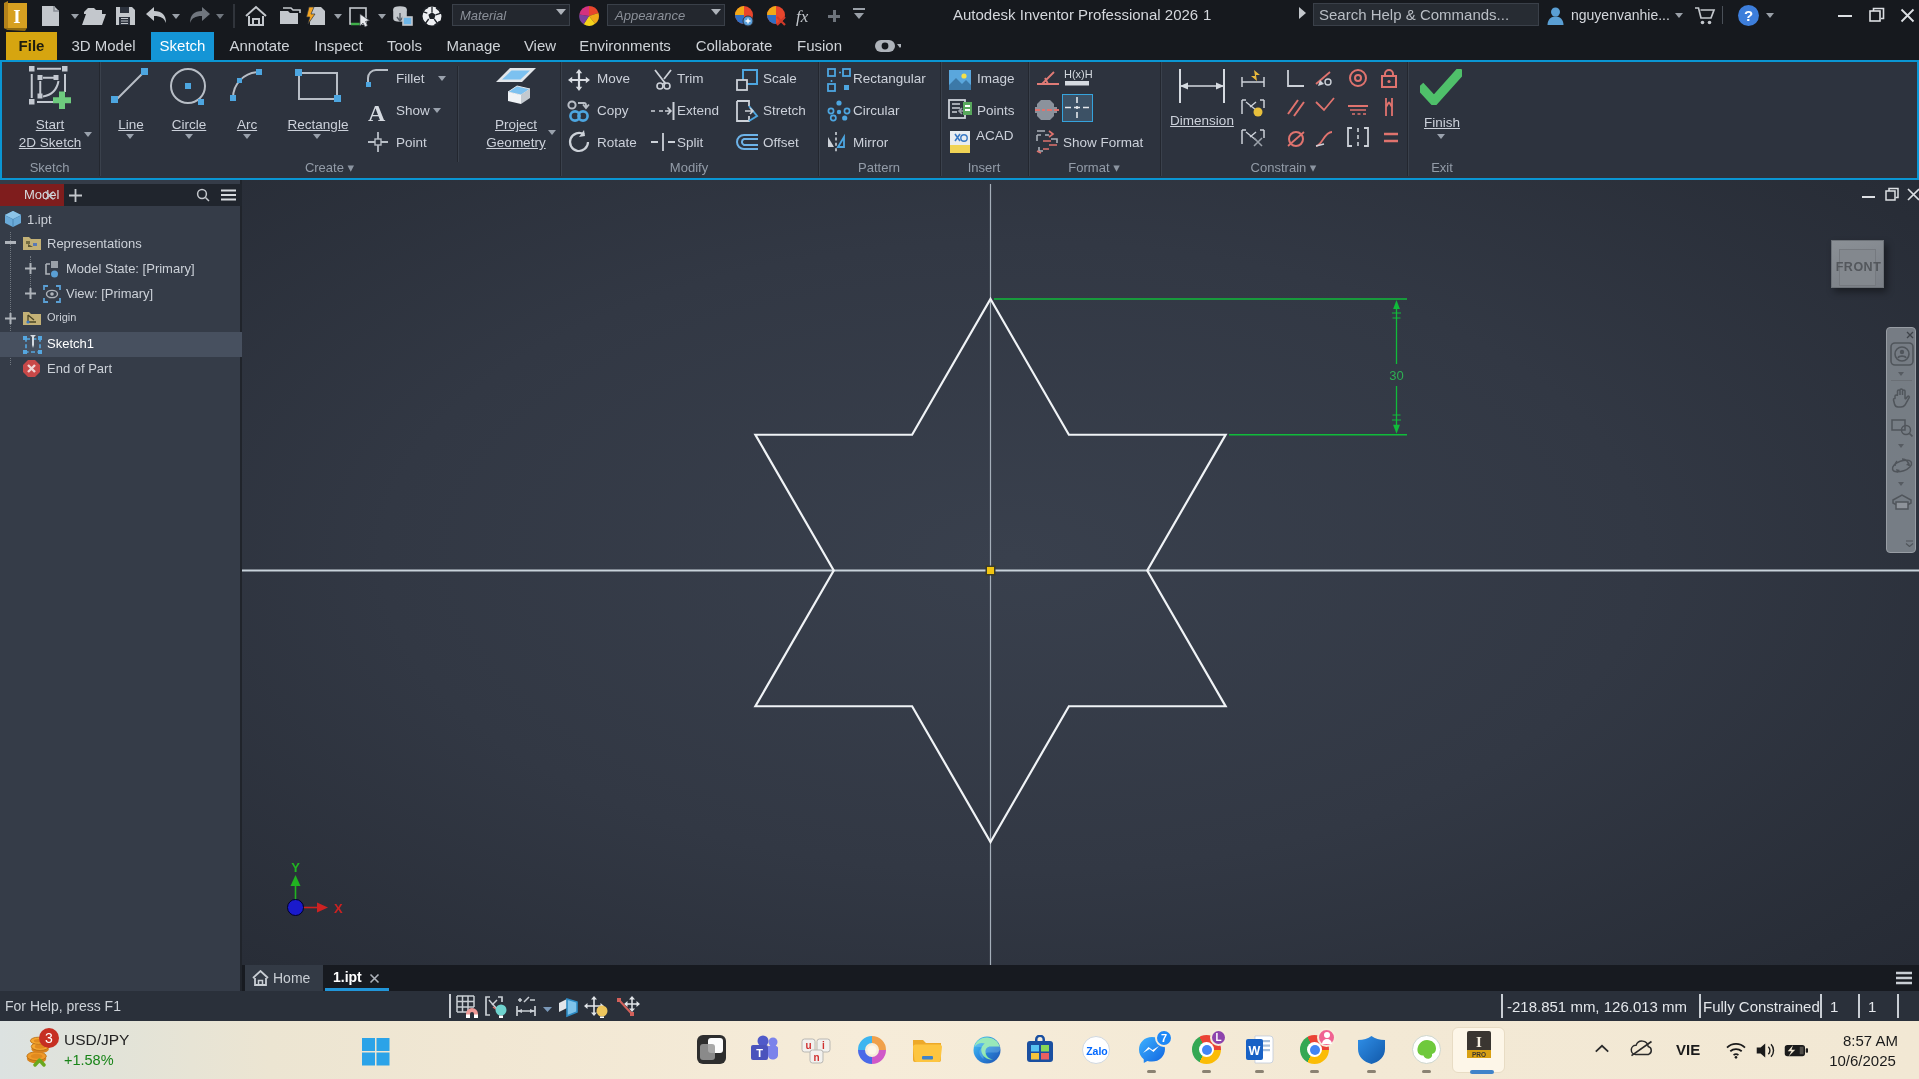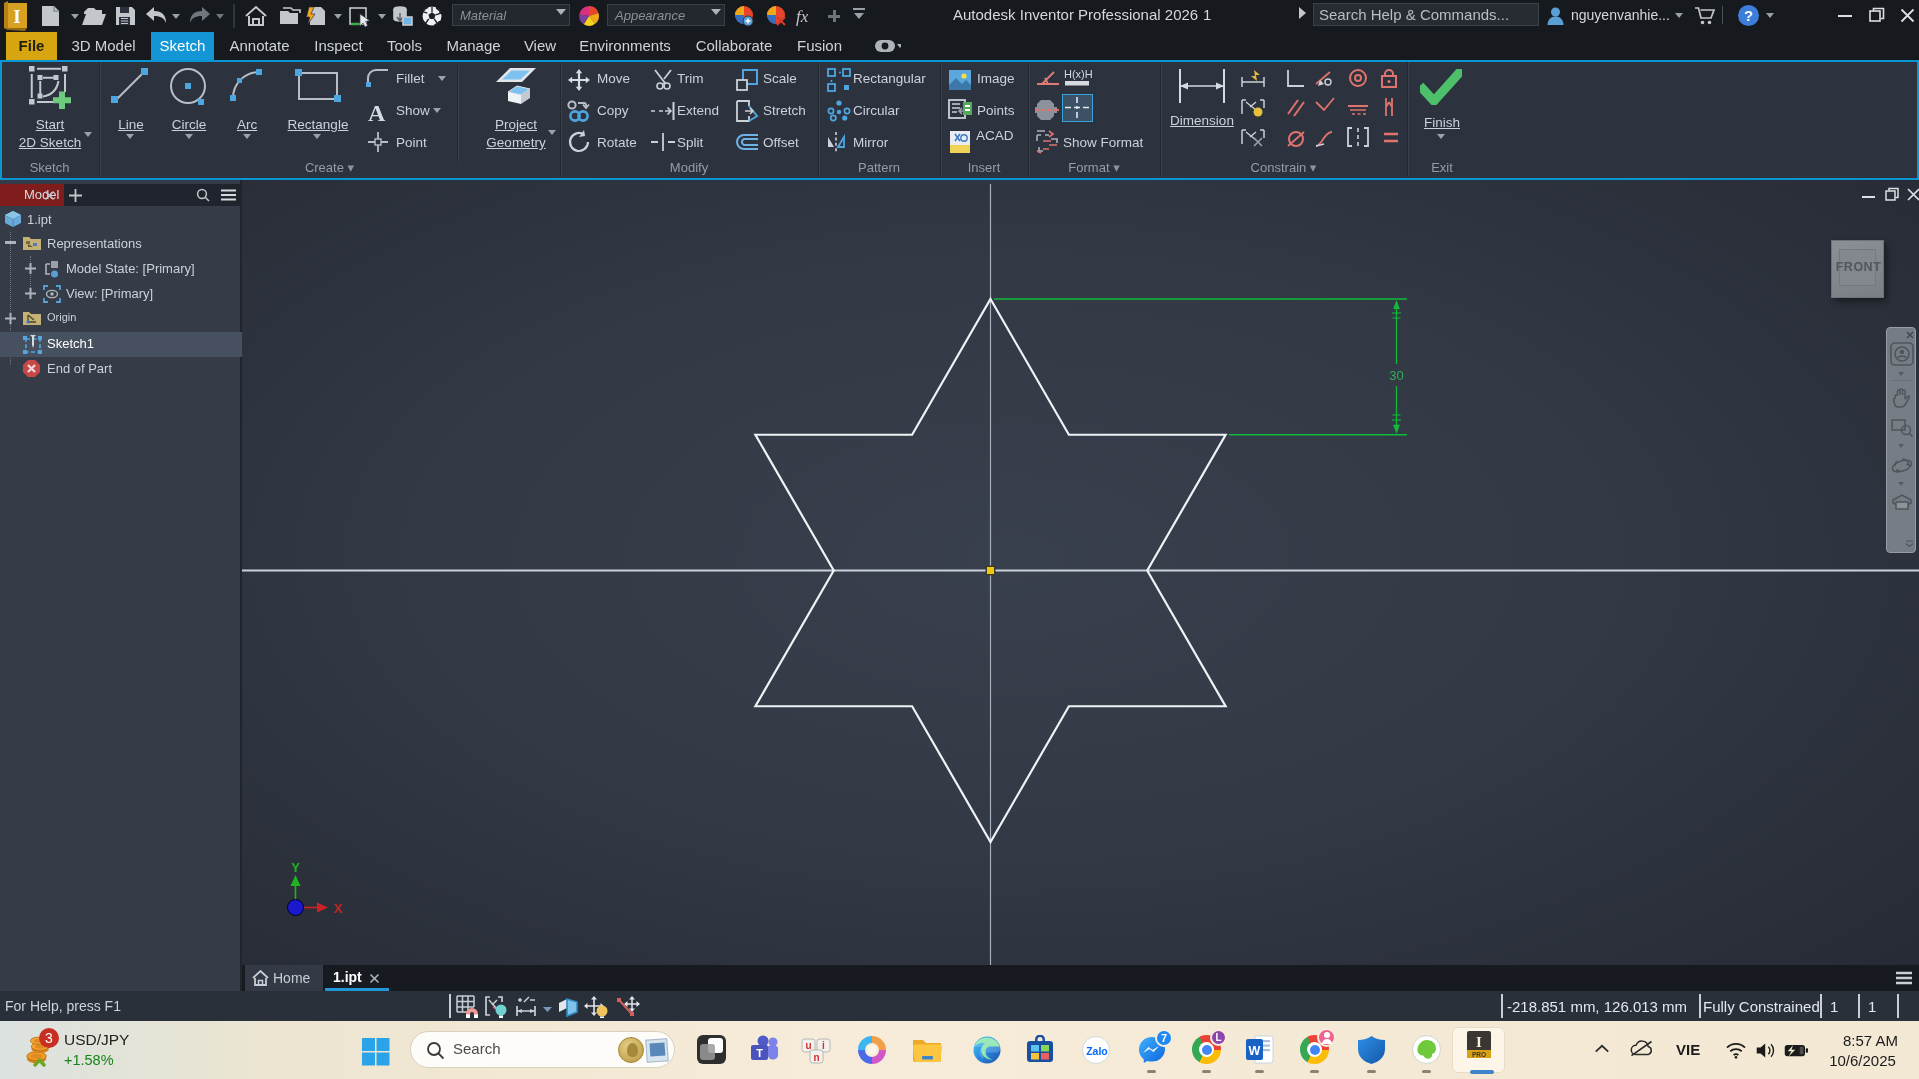--- a/index.html
+++ b/index.html
@@ -576,21 +576,21 @@
 
     <div class="abs" style="left:1620px;top:12px;width:13px;height:2px;background:#dcdfe3"></div>
     <svg class="abs" style="left:1643px;top:3px" width="15" height="15" viewBox="0 0 15 15">
       <rect x="1" y="4" width="9" height="9" fill="none" stroke="#dcdfe3" stroke-width="1.5"></rect>
       <path d="M4 4 v-2.5 h9 v9 h-2.5" fill="none" stroke="#dcdfe3" stroke-width="1.5"></path>
     </svg>
     <svg class="abs" style="left:1665px;top:4px" width="13" height="13" viewBox="0 0 13 13">
       <path d="M1 1 l11 11 m0 -11 l-11 11" stroke="#dcdfe3" stroke-width="1.7"></path>
     </svg>
 
-    <div class="abs" style="left:1589px;top:56px;width:53px;height:58px;background:linear-gradient(160deg,#8b9096,#7a7f86);box-shadow:3px 4px 7px rgba(0,0,0,0.4);border:1px solid #6d7278">
+    <div class="abs" style="left:1589px;top:56px;width:53px;height:48px;background:linear-gradient(160deg,#8b9096,#7a7f86);box-shadow:3px 4px 7px rgba(0,0,0,0.4);border:1px solid #6d7278">
       <div class="abs" style="left:7px;top:8px;width:37px;height:37px;background:#83888e;border:1px solid #75797f"></div>
       <div class="abs" style="left:0;top:19px;width:53px;text-align:center;color:#53575c;font-weight:bold;font-size:12.5px;letter-spacing:0.5px">FRONT</div>
     </div>
 
     <div class="abs" style="left:1644px;top:143px;width:30px;height:226px;background:rgba(125,131,139,0.92);border-radius:4px;border:1px solid #989da4">
       <svg class="abs" style="left:19px;top:3px" width="8" height="8" viewBox="0 0 8 8">
             <path d="M1 1 l6 6 m0 -6 l-6 6" stroke="#3f444a" stroke-width="1.3"></path>
           </svg>
       <svg class="abs" style="left:3px;top:14px" width="24" height="24" viewBox="0 0 24 24">
         <rect x="1" y="1" width="22" height="22" rx="4" fill="none" stroke="#50555b" stroke-width="1.6"></rect>
@@ -716,33 +716,20 @@
     <div class="abs" style="left:64px;top:10px;color:#222;font-size:15.5px">USD/JPY</div>
     <div class="abs" style="left:64px;top:31px;color:#188418;font-size:14.5px">+1.58%</div>
 
     <svg class="abs" style="left:361px;top:16px" width="29" height="29" viewBox="0 0 29 29">
       <rect x="1" y="1" width="13" height="13" fill="#2ba3e8"></rect>
       <rect x="15.5" y="1" width="13" height="13" fill="#2ba3e8"></rect>
       <rect x="1" y="15.5" width="13" height="13" fill="#2ba3e8"></rect>
       <rect x="15.5" y="15.5" width="13" height="13" fill="#2ba3e8"></rect>
     </svg>
 
-    <div class="abs" style="left:410px;top:10px;width:265px;height:37px;background:#fefcf8;border:1px solid #d8cfc0;border-radius:19px">
-      <svg class="abs" style="left:15px;top:9px" width="19" height="19" viewBox="0 0 19 19">
-        <circle cx="8" cy="8" r="6" fill="none" stroke="#3a3a3a" stroke-width="1.8"></circle>
-        <path d="M12.5 12.5 l5 5" stroke="#3a3a3a" stroke-width="1.8"></path>
-      </svg>
-      <div class="abs" style="left:42px;top:8px;color:#4a4a4a;font-size:15px">Search</div>
-      <div class="abs" style="left:207px;top:5px;width:26px;height:26px;border-radius:50%;background:radial-gradient(circle at 40% 35%,#e5cf87,#b8963c);border:1px solid #a08432">
-        <div class="abs" style="left:8px;top:5px;width:11px;height:14px;border-radius:50% 50% 40% 40%;background:#a5893a"></div>
-      </div>
-      <div class="abs" style="left:235px;top:7px;width:22px;height:23px;background:#d8e4ee;border:1px solid #a8b8c8;transform:rotate(-4deg)">
-        <div class="abs" style="left:3px;top:3px;width:15px;height:13px;background:#5a88b8"></div>
-      </div>
-    </div>
 
     <div class="abs" style="left:697px;top:14px;width:29px;height:29px;background:#2e2e2e;border-radius:6px">
       <div class="abs" style="left:11px;top:3px;width:15px;height:15px;background:#fdfdfd;border-radius:3px"></div>
       <div class="abs" style="left:3px;top:9px;width:15px;height:16px;background:#9a9a9a;opacity:0.85;border-radius:3px"></div>
     </div>
     <svg class="abs" style="left:750px;top:14px" width="30" height="29" viewBox="0 0 30 29">
       <circle cx="23" cy="7" r="4.5" fill="#7b83eb"></circle>
       <circle cx="13" cy="6" r="5.5" fill="#505ac9"></circle>
       <rect x="1" y="10" width="17" height="15" rx="2" fill="#4b53bc"></rect>
       <path d="M18 11 h8 c1 0 2 1 2 2 v7 c0 3 -3 5 -6 4.5 c-2.5 -.4 -4 -2 -4 -4.5 z" fill="#7b83eb"></path>

